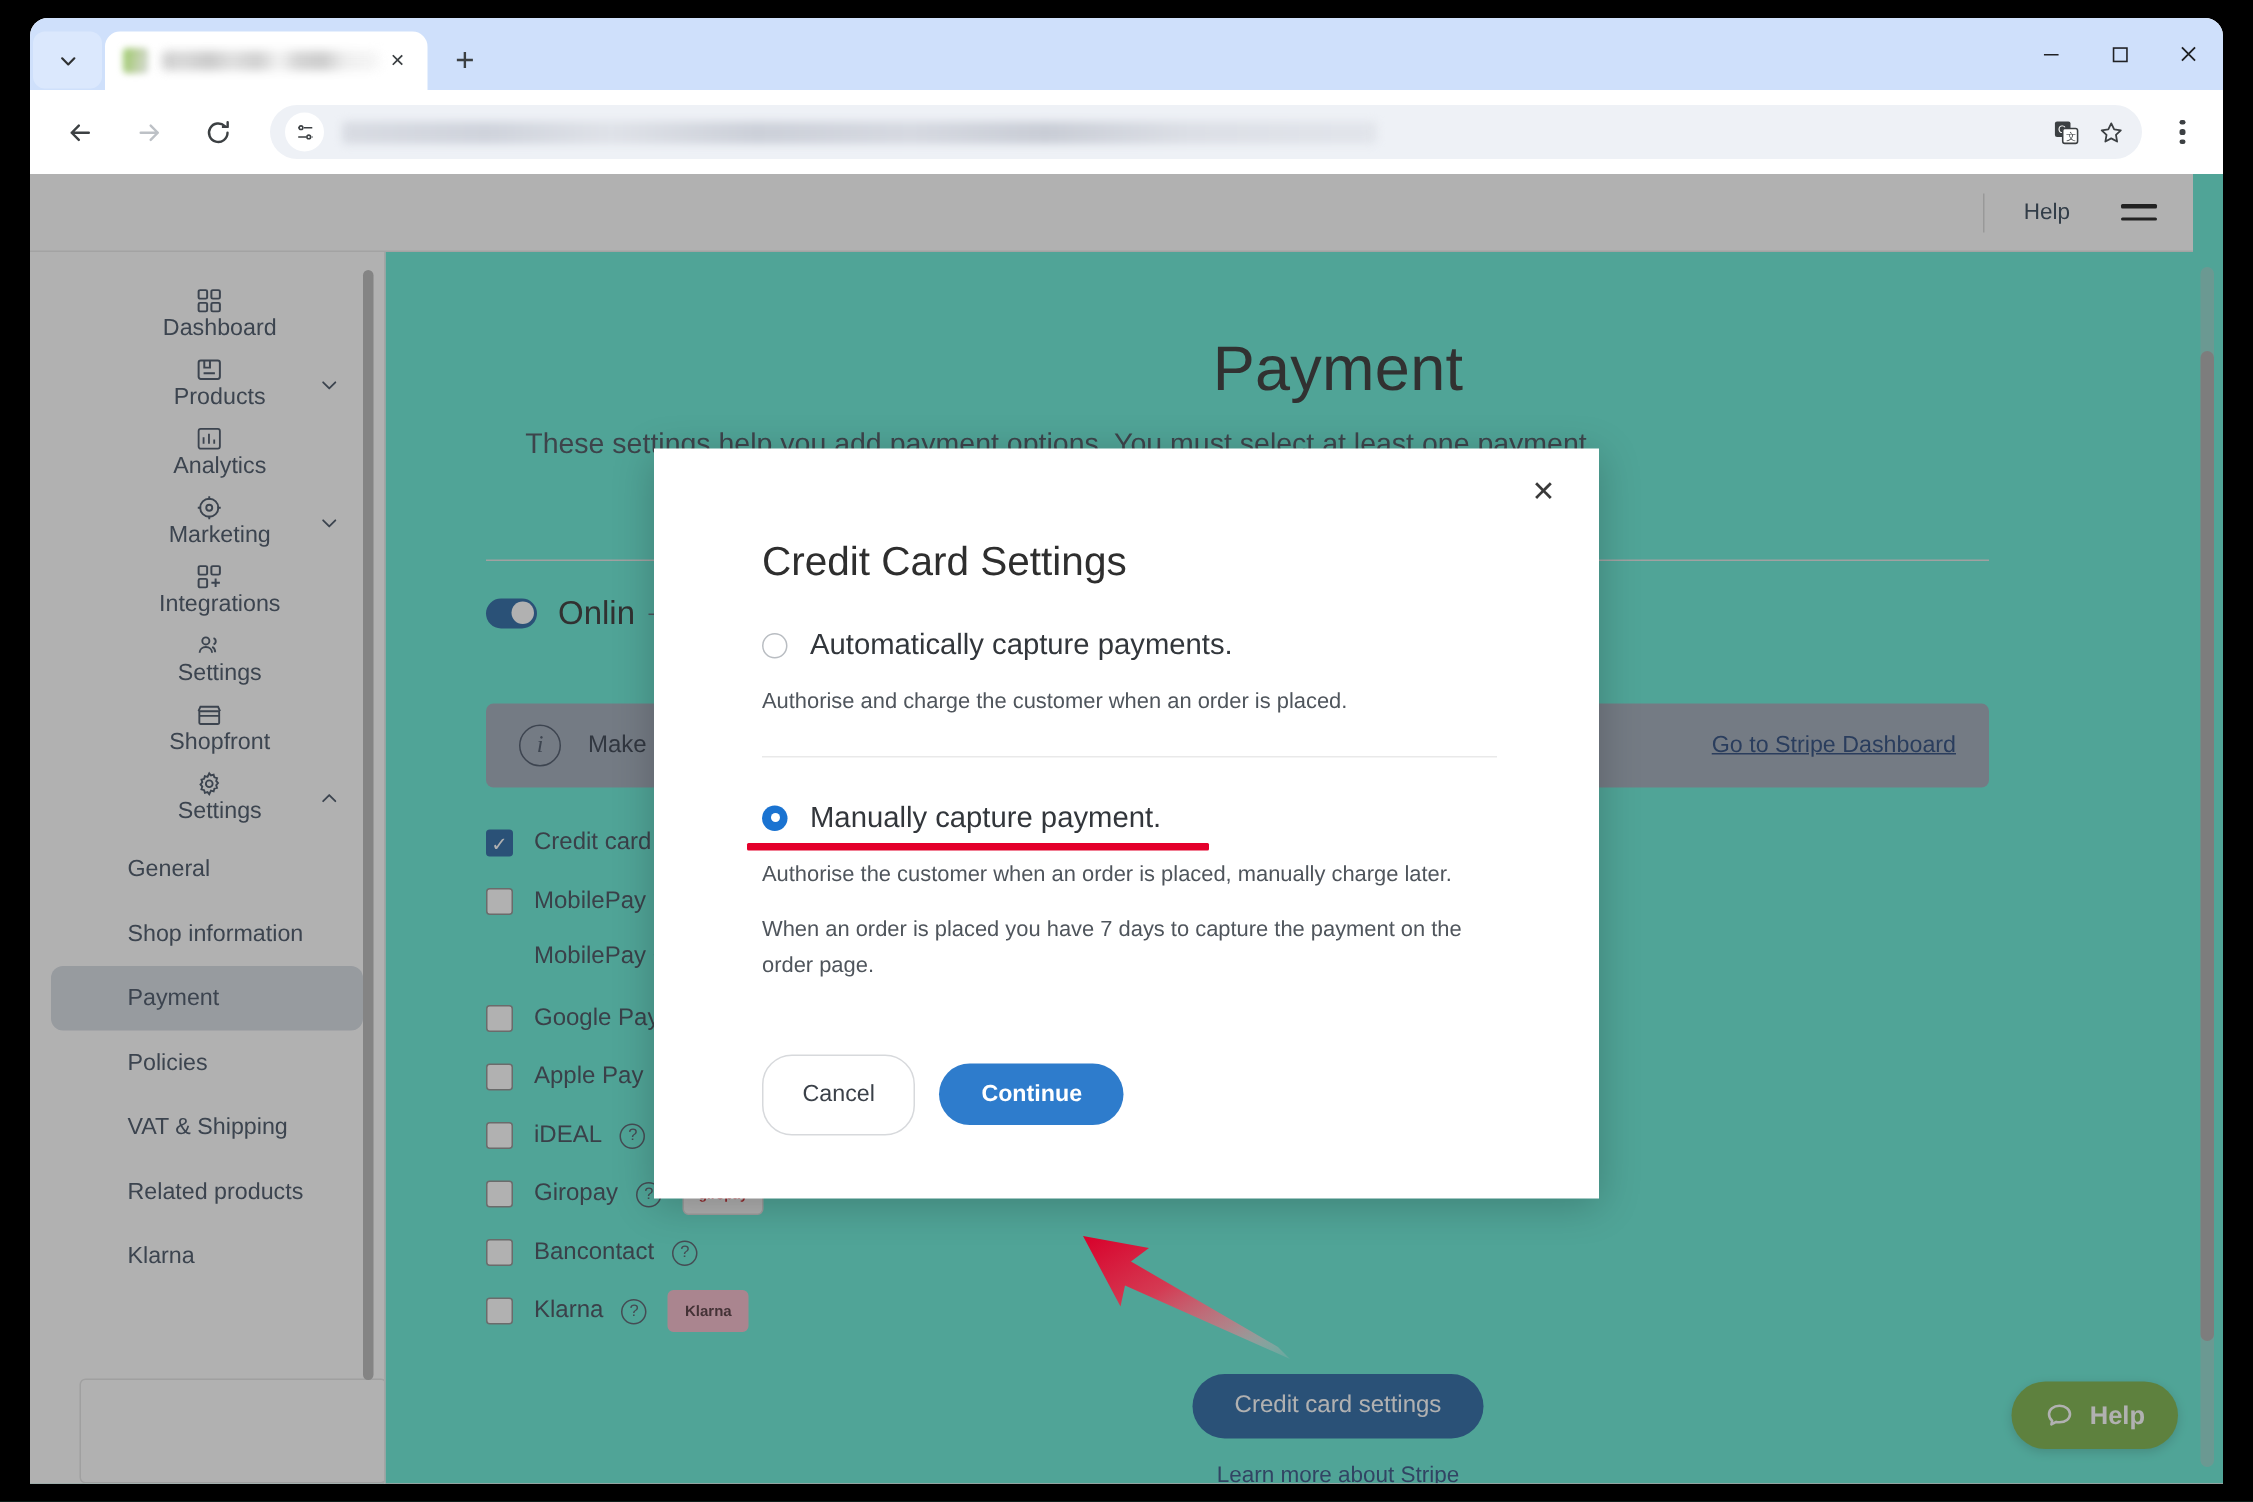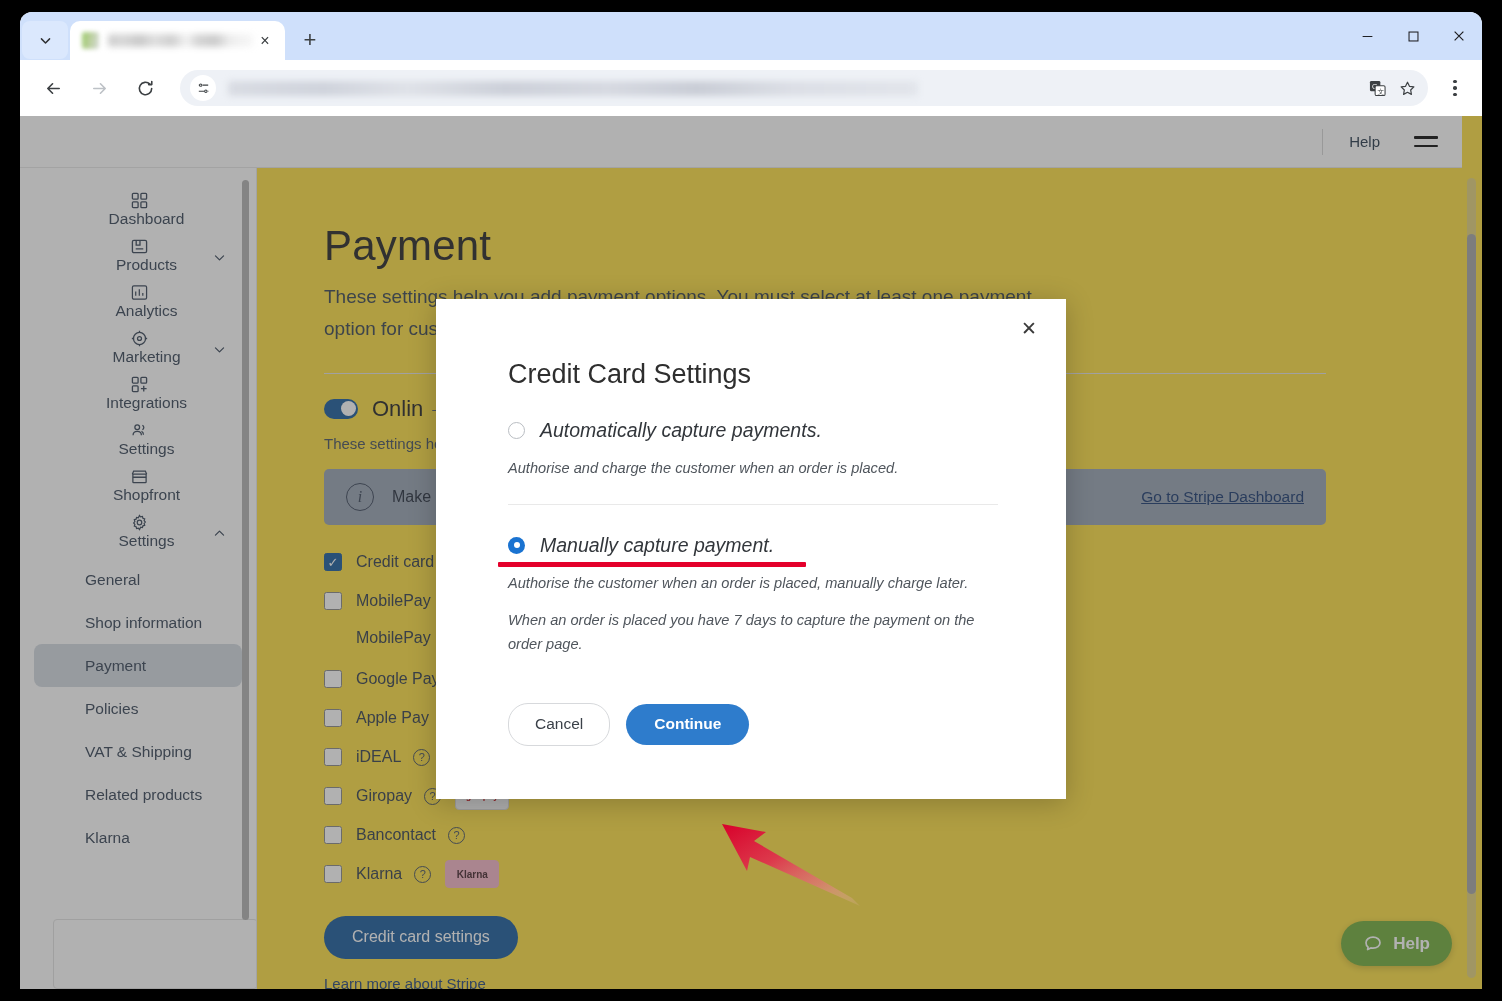--- a/index.html
+++ b/index.html
@@ -157,21 +157,22 @@
   
   .viewport {
     position: relative;
     height: 873px;
     background: #ffffff;
     overflow: hidden;
   }
 
   .appwrap {
     position: absolute; inset: 0;
-    background: #fde047;
+    background: #5eead4;
+    text-align: center;
   }
 
   
   .appheader {
     position: absolute; left: 0; top: 0;
     width: 1442px; height: 52px;
     background: #ffffff;
     border-bottom: 1px solid #e8e8e8;
     display: flex; align-items: center; justify-content: flex-end;
     padding-right: 24px;
@@ -416,21 +417,21 @@
   .modal-close {
     position: absolute; right: 22px; top: 14px;
     width: 30px; height: 30px;
     display: flex; align-items: center; justify-content: center;
     color: #3a3a3a; font-size: 19px;
   }
   .modal-body { padding: 60px 52px 0 72px; }
   .modal-title {
     font-size: 27px; color: #2e2e2e; font-weight: 400;
   }
-  .opt { margin-top: 29px; font-style: italic; }
+  .opt { margin-top: 29px; }
   .opt-head { display: flex; align-items: center; position: relative; }
   .radio {
     width: 17px; height: 17px; border-radius: 50%;
     border: 1.6px solid #b9bdc2;
     background: #fff;
     margin-right: 15px;
     flex: 0 0 auto;
   }
   .radio.sel {
     border: none;
@@ -458,21 +459,21 @@
     left: -10px; top: 28px;
     width: 308px; height: 5px;
     background: #e4002b;
     border-radius: 1px;
   }
   .modal-actions {
     margin-top: 46px;
     display: flex; align-items: center; gap: 16px;
   }
   .btn-cancel {
-    height: 43px; padding: 0 26px;
+    height: 54px; padding: 0 26px;
     border-radius: 20px;
     border: 1px solid #d7d9dc;
     background: #fff; color: #3b4149;
     font-size: 15.5px;
     display: inline-flex; align-items: center; justify-content: center;
   }
   .btn-continue {
     height: 41px; padding: 0 28px;
     border-radius: 21px;
     background: #2e7ccc; color: #ffffff;

